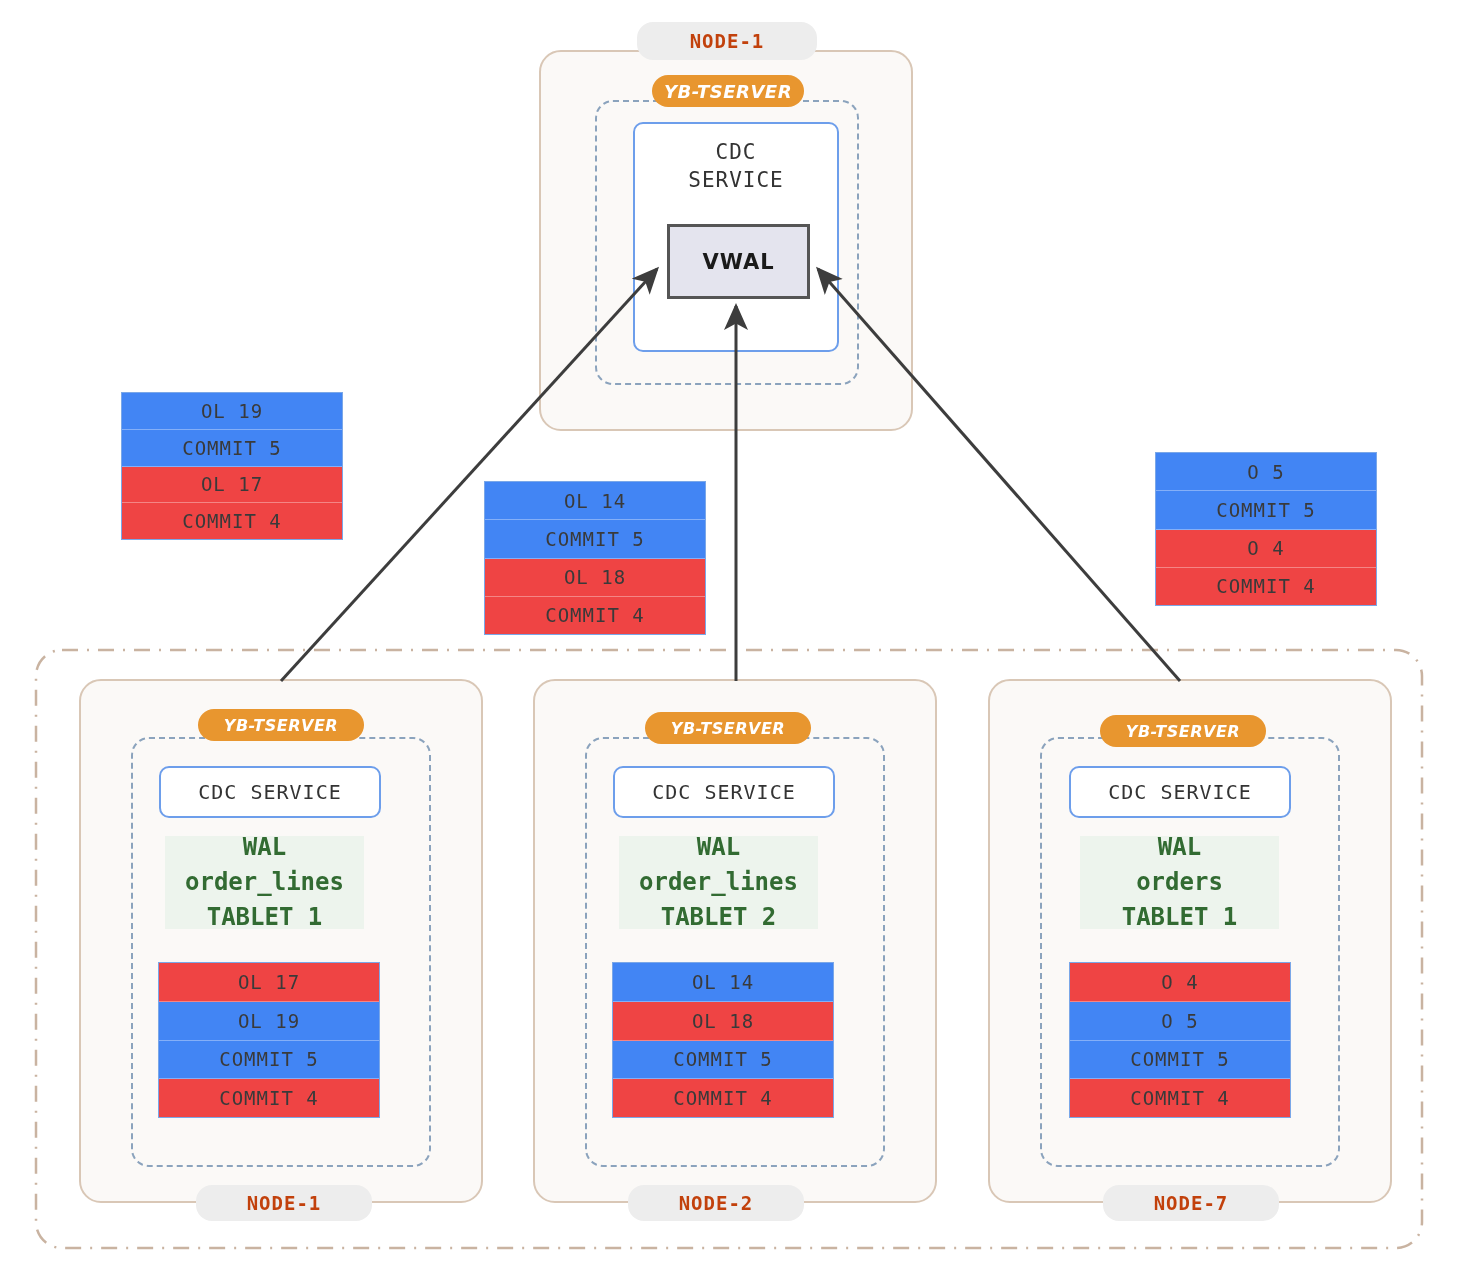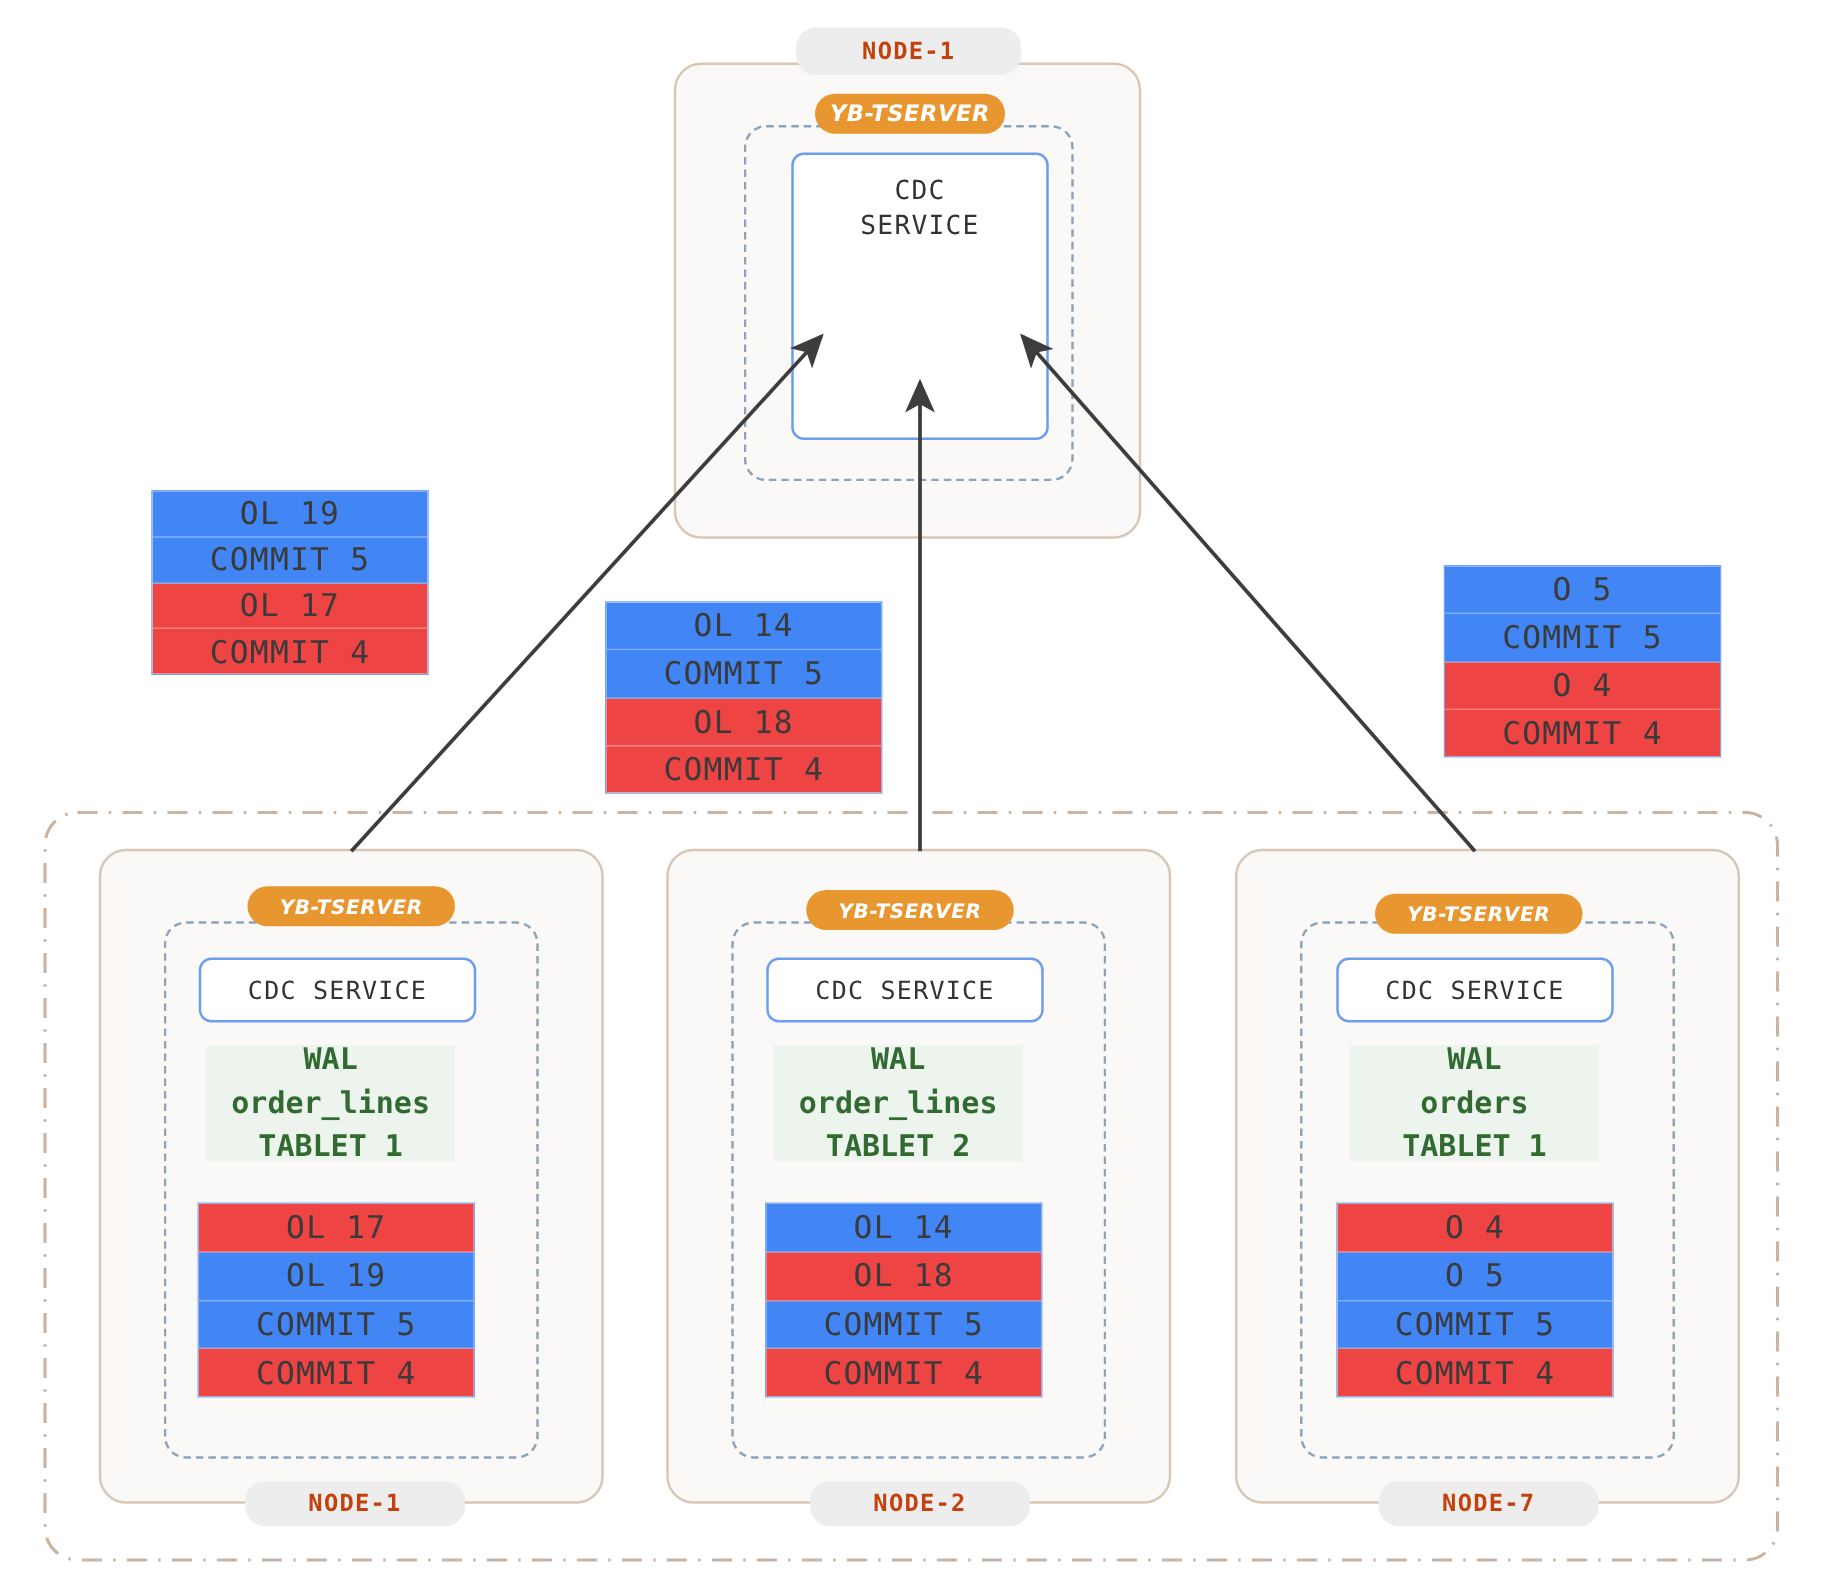--- a/index.html
+++ b/index.html
@@ -119,21 +119,21 @@
     display: flex;
     flex-direction: column;
     overflow: hidden;
   }
   .rec {
     flex: 1 1 0;
     display: flex;
     align-items: center;
     justify-content: center;
     color: #3a3a3a;
-    font-size: 25px;
+    font-size: 19px;
     letter-spacing: 1px;
     border-bottom: 1px solid rgba(255,255,255,0.35);
   }
   .rec:last-child { border-bottom: none; }
   .rec.blue  { background: #4285f4; }
   .rec.green { background: #ef4444; }
   svg.overlay {
     position: absolute;
     left: 0; top: 0;
     width: 1458px; height: 1270px;
@@ -169,20 +169,21 @@
 
   <div class="abs node-pill" style="left:637px; top:22px; width:180px; height:38px;">NODE-1</div>
 
   <div class="abs tserver-body" style="left:595px; top:100px; width:264px; height:285px;"></div>
 
   <div class="abs tserver-pill big" style="left:652px; top:75px; width:152px; height:32px;">YB-TSERVER</div>
 
   <div class="abs cdc-box top-cdc" style="left:633px; top:122px; width:206px; height:230px;">CDC
 SERVICE</div>
 
+  <div class="abs vwal-box" style="left:667px; top:224px; width:143px; height:75px;">VWAL</div>
 
   <div class="abs stack" style="left:121px; top:392px; width:222px; height:148px;">
     <div class="rec blue">OL 19</div>
     <div class="rec blue">COMMIT 5</div>
     <div class="rec green">OL 17</div>
     <div class="rec green">COMMIT 4</div>
   </div>
 
   <div class="abs stack" style="left:484px; top:481px; width:222px; height:154px;">
     <div class="rec blue">OL 14</div>
@@ -231,21 +232,21 @@
 order_lines
 TABLET 2</div>
 
   <div class="abs stack" style="left:612px; top:962px; width:222px; height:156px;">
     <div class="rec blue">OL 14</div>
     <div class="rec green">OL 18</div>
     <div class="rec blue">COMMIT 5</div>
     <div class="rec green">COMMIT 4</div>
   </div>
 
-  <div class="abs node-pill" style="left:648px; top:1185px; width:176px; height:36px;">NODE-2</div>
+  <div class="abs node-pill" style="left:628px; top:1185px; width:176px; height:36px;">NODE-2</div>
 
   <div class="abs node-card" style="left:988px; top:679px; width:404px; height:524px;"></div>
 
   <div class="abs tserver-body" style="left:1040px; top:737px; width:300px; height:430px;"></div>
 
   <div class="abs tserver-pill" style="left:1100px; top:715px; width:166px; height:32px;">YB-TSERVER</div>
 
   <div class="abs cdc-box" style="left:1069px; top:766px; width:222px; height:52px;">CDC SERVICE</div>
 
   <div class="abs wal-box" style="left:1080px; top:836px; width:199px; height:93px;">WAL

